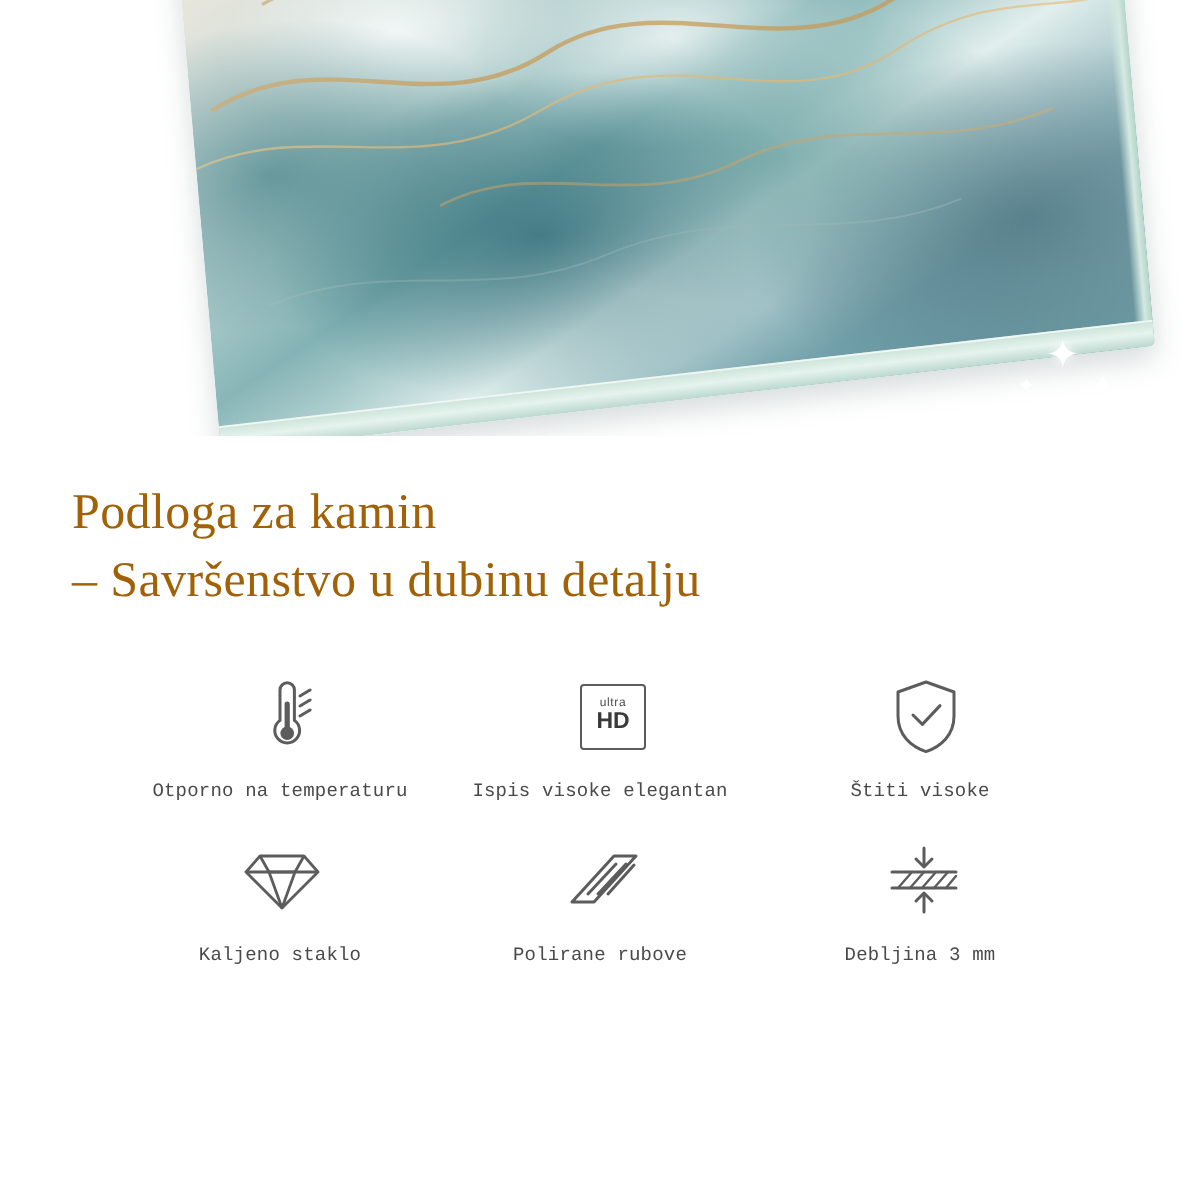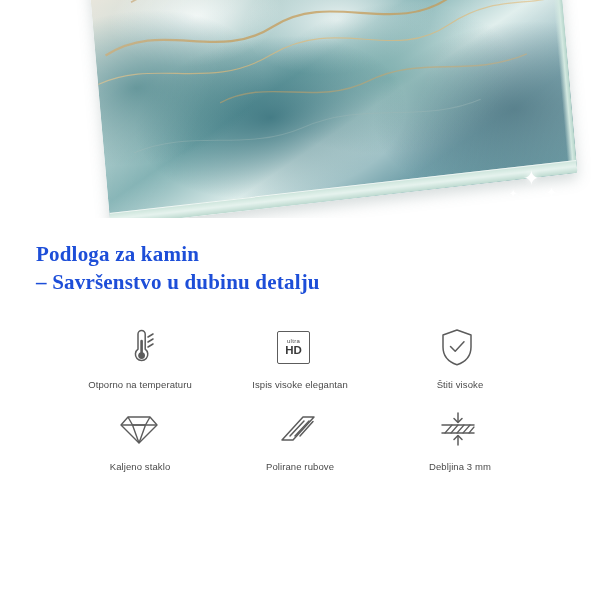--- a/index.html
+++ b/index.html
@@ -116,24 +116,24 @@
 
   
   .content {
     padding: 0 36px;
     box-sizing: border-box;
   }
 
   .headline {
     margin: 22px 0 0 0;
     font-family: "Liberation Serif", serif;
-    font-weight: 700;
-    font-size: 21px;
+    font-weight: 400;
+    font-size: 25px;
     line-height: 1.34;
-    color: #1d4ed8;
+    color: #a16207;
     letter-spacing: 0.2px;
   }
   .headline .line2 { display: block; }
 
   .body-copy {
     margin: 18px 0 0 0;
     font-size: 11.5px;
     line-height: 1.95;
     color: #4a4a4a;
     max-width: 540px;
@@ -154,29 +154,30 @@
     flex-direction: column;
     align-items: center;
     justify-content: flex-start;
   }
 
   .feature-icon {
     width: 46px;
     height: 46px;
     display: flex;
     align-items: center;
-    justify-content: flex-start;
+    justify-content: flex-end;
   }
 
   .feature-label {
     margin-top: 9px;
     font-size: 9.5px;
     color: #4a4a4a;
     text-align: center;
     letter-spacing: 0.1px;
+    font-family: Liberation Mono, monospace;
   }
 
   .hd-box {
     width: 31px;
     height: 31px;
     border: 1.4px solid #5c5c5c;
     border-radius: 2px;
     display: flex;
     flex-direction: column;
     align-items: center;

